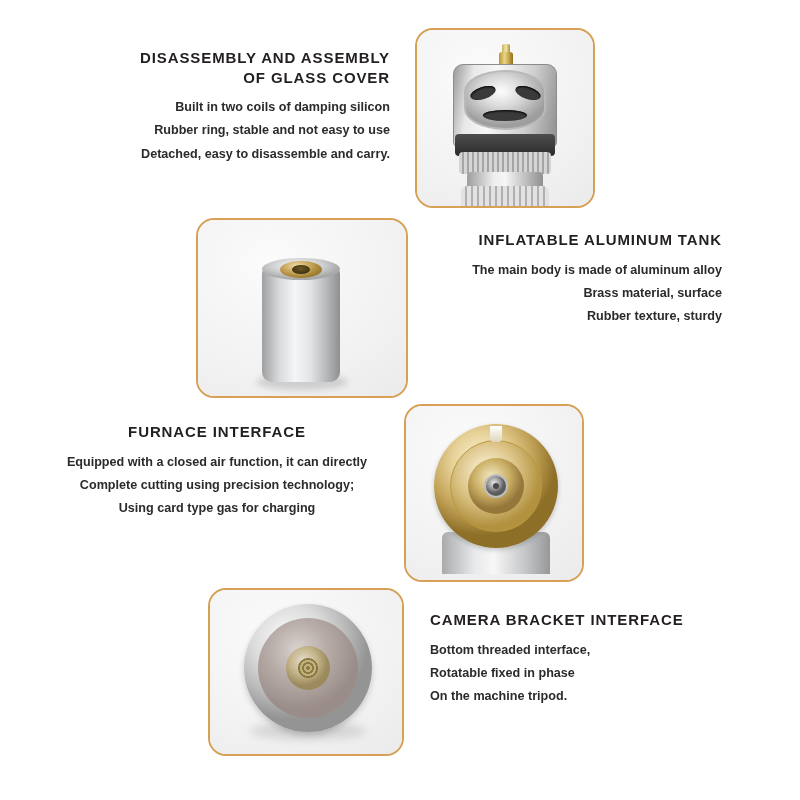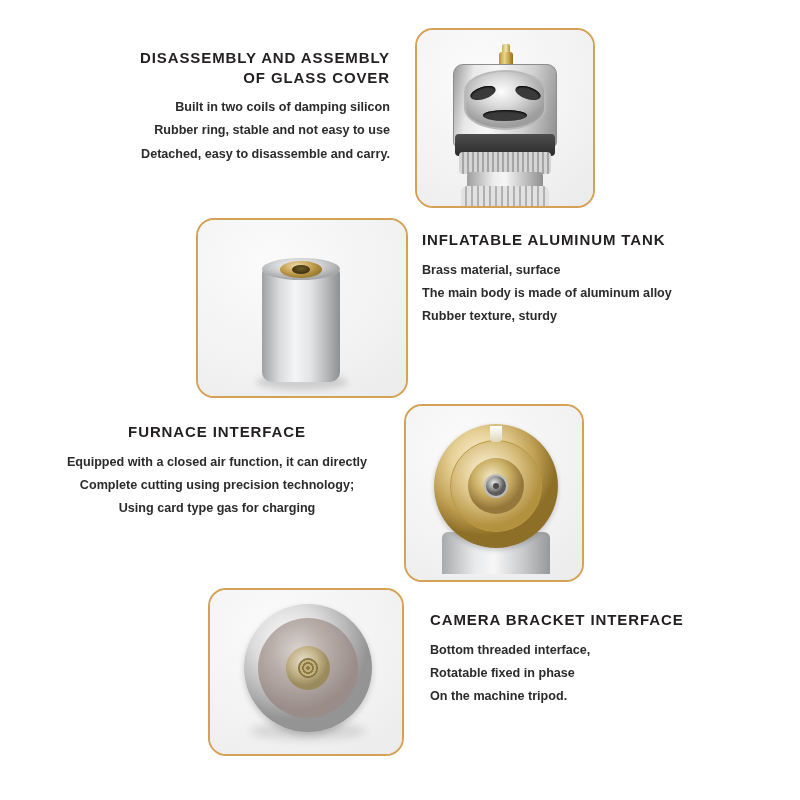--- a/index.html
+++ b/index.html
@@ -115,21 +115,21 @@
   }
   .p1-base2 {
     position: absolute; left: 44px; top: 156px; width: 88px; height: 24px;
     background: repeating-linear-gradient(90deg,#e2e2e2 0 4px,#b0b0b0 4px 6px);
     border-radius: 6px 6px 0 0;
   }
 
   
   #sec2 { left: 0px; top: 218px; width: 800px; height: 180px; }
   #sec2 .photo { width: 212px; height: 180px; margin-left: 196px; }
-  #sec2 .texts { width: 300px; margin-left: 14px; padding-top: 12px; }
+  #sec2 .texts { width: 300px; margin-left: 14px; padding-top: 12px; align-items: flex-end; }
 
   .p2-can {
     position: absolute; left: 64px; top: 46px; width: 78px; height: 116px;
     background: linear-gradient(90deg,#9fa0a2 0%,#d9dadb 22%,#f4f5f6 42%,#e3e4e5 62%,#b2b3b5 85%,#8e8f91 100%);
     border-radius: 8px 8px 10px 10px;
   }
   .p2-top {
     position: absolute; left: 64px; top: 38px; width: 78px; height: 22px;
     border-radius: 50%;
     background: radial-gradient(55% 60% at 45% 35%, #fbfbfb, #cfd0d1 60%, #a7a8aa 100%);
@@ -269,22 +269,22 @@
       <div class="bg"></div>
       <div class="p2-shadow"></div>
       <div class="p2-can"></div>
       <div class="p2-top"></div>
       <div class="p2-brass"></div>
       <div class="p2-hole"></div>
     </div>
 
     <div class="texts left-align">
       <div class="heading">INFLATABLE ALUMINUM TANK</div>
+      <div class="line">The main body is made of aluminum alloy</div>
       <div class="line">Brass material, surface</div>
-      <div class="line">The main body is made of aluminum alloy</div>
       <div class="line">Rubber texture, sturdy</div>
     </div>
   </div>
 
   <div class="section" id="sec3">
 
     <div class="texts right-align">
       <div class="heading">FURNACE INTERFACE</div>
       <div class="line">Equipped with a closed air function, it can directly</div>
       <div class="line">Complete cutting using precision technology;</div>

